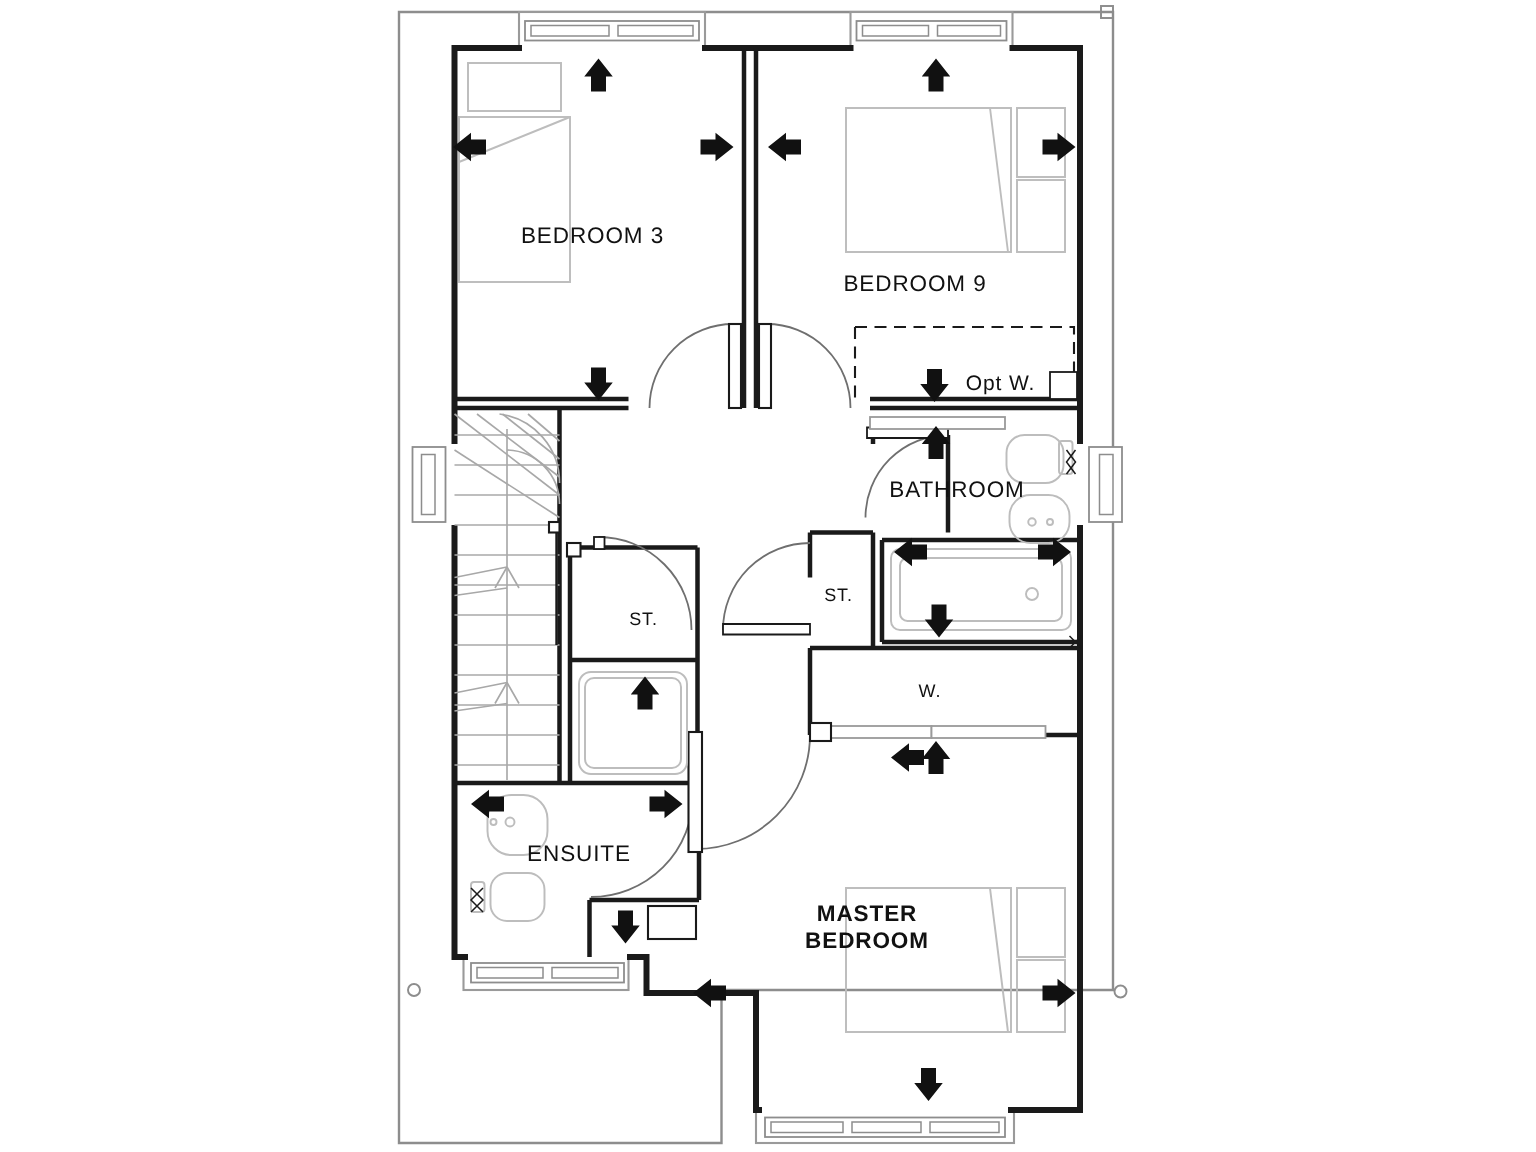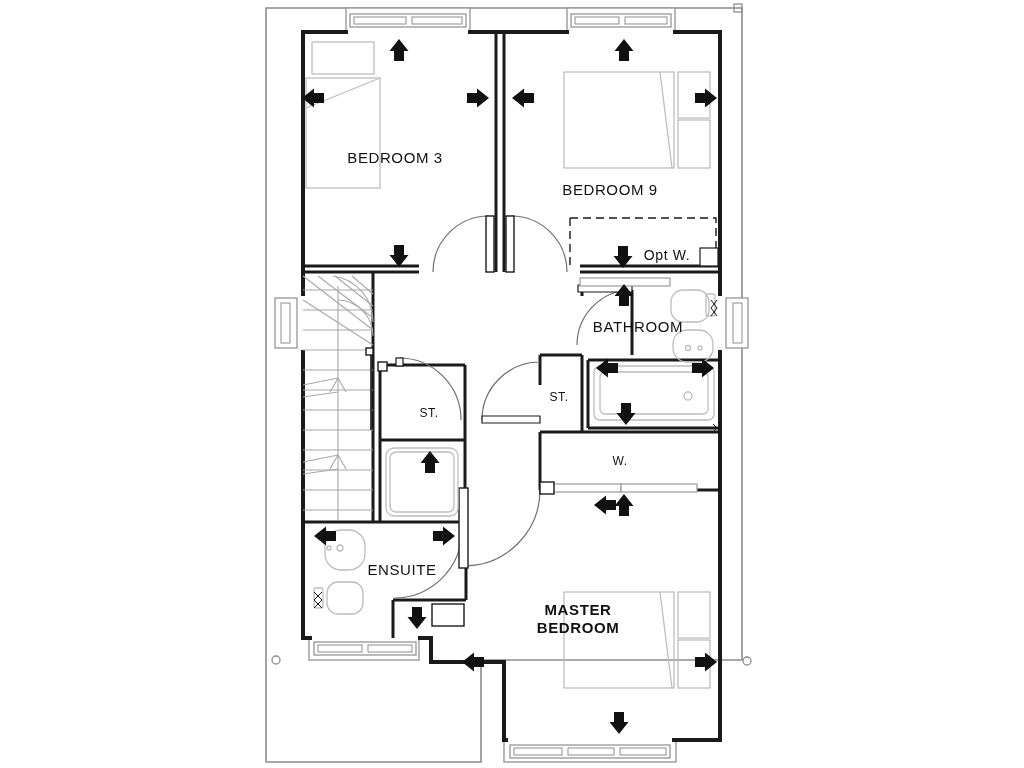--- a/index.html
+++ b/index.html
@@ -332,18 +332,18 @@
   </svg>
 
   <div id="label-layer">
       <div class="room-label lbl-lg" style="left: 395px; top: 158px;">BEDROOM 3</div>
       <div class="room-label lbl-lg" style="left: 610px; top: 190px;">BEDROOM 9</div>
       <div class="room-label lbl-md" style="left: 667px; top: 255px;">Opt W.</div>
       <div class="room-label lbl-lg" style="left: 638px; top: 327px; text-align: right;">BATHROOM</div>
       <div class="room-label lbl-sm" style="left: 429px; top: 413px;">ST.</div>
       <div class="room-label lbl-sm" style="left: 559px; top: 397px;">ST.</div>
       <div class="room-label lbl-sm" style="left: 620px; top: 461px;">W.</div>
-      <div class="room-label lbl-lg" style="left: 402px; top: 570px;">ENSUITE</div>
+      <div class="room-label lbl-lg" style="left: 386px; top: 570px;">ENSUITE</div>
       <div class="room-label lbl-lg" style="left: 578px; top: 619px; font-weight: bold;">MASTER
 BEDROOM</div>
     </div>
 
 </div>
 
 </body></html>

